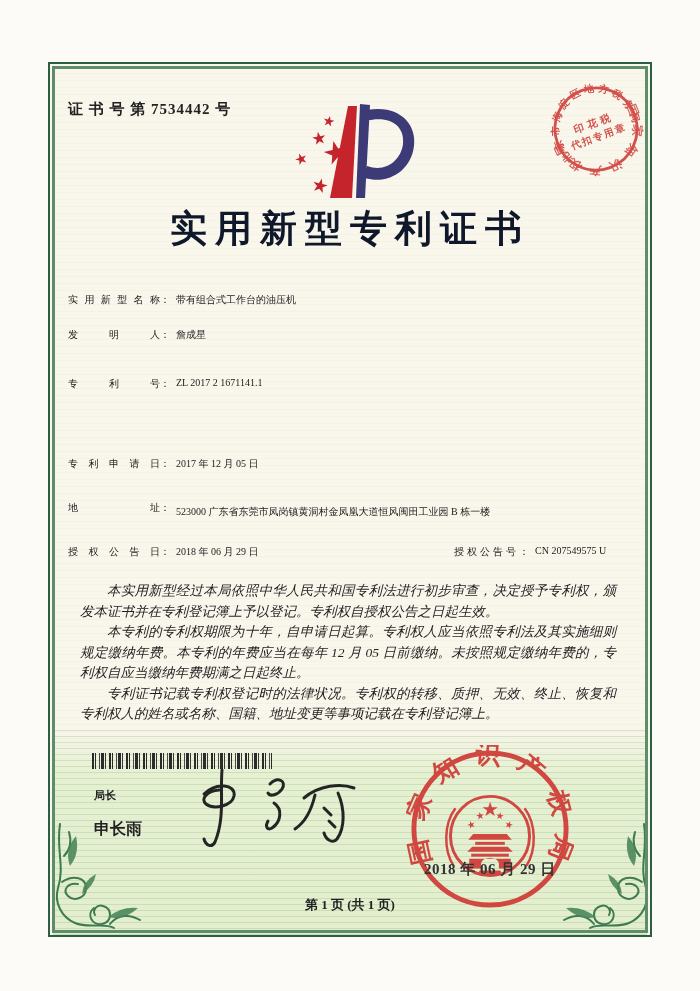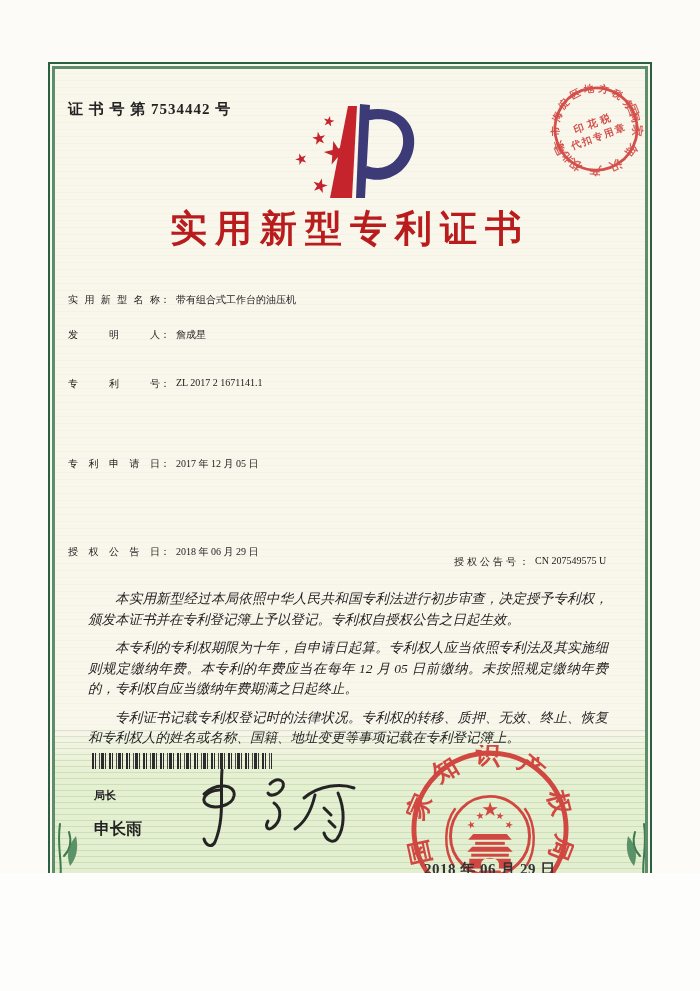--- a/index.html
+++ b/index.html
@@ -2,61 +2,61 @@
 <html><head>
 <meta charset="utf-8">
 <style>
   html,body{margin:0;padding:0;}
   body{
     width:700px;height:991px;
     background:#fdfdfb;
     font-family:"Liberation Serif","DejaVu Serif",serif;
     color:#222;
   }
-  .page{position:relative;width:700px;height:873px;overflow:hidden;background:#fcfbf7;}
+  .page{position:relative;width:700px;height:991px;overflow:hidden;background:#fcfbf7;}
 
   
   .paper{position:absolute;left:50px;top:64px;width:600px;height:871px;background:#f9f6ec;}
   .frame{position:absolute;left:48px;top:62px;width:604px;height:875px;border:2px solid #2b5f41;box-sizing:border-box;z-index:6;pointer-events:none;}
   .frame::before{content:"";position:absolute;inset:2px;border:3px solid #5d8d6b;}
 
   
   .green-band{
     position:absolute;left:53px;top:728px;width:594px;height:207px;z-index:1;
     background:
       repeating-linear-gradient(0deg, rgba(140,180,110,0.28) 0 1px, rgba(140,180,110,0) 1px 6px),
       linear-gradient(180deg, rgba(230,241,214,0) 0%, rgba(226,239,206,0.85) 22%, #e4efd1 60%, #e2eecd 100%);
   }
   .paper-texture{
     position:absolute;left:53px;top:67px;width:594px;height:868px;z-index:0;
     background:repeating-linear-gradient(0deg, rgba(205,200,170,0.10) 0 1px, transparent 1px 7px);
   }
 
   
   .cert-no{position:absolute;left:68px;top:100px;font-size:15px;font-weight:600;letter-spacing:1px;z-index:3;}
-  .title{position:absolute;left:0;top:204px;width:700px;text-align:center;font-size:37px;font-weight:bold;letter-spacing:8px;color:#b91c1c;z-index:3;}
+  .title{position:absolute;left:0;top:204px;width:700px;text-align:center;font-size:37px;font-weight:bold;letter-spacing:8px;color:#0f172a;z-index:3;}
 
   .field-row{position:absolute;left:68px;font-size:10px;font-weight:400;z-index:3;white-space:nowrap;}
   .flabel{display:inline-block;width:92px;text-align:justify;text-align-last:justify;vertical-align:top;}
   .colon{display:inline-block;margin:0 6px 0 0;vertical-align:top;}
   .fvalue{display:inline-block;vertical-align:top;}
   .fvalue.wrap{white-space:normal;width:424px;line-height:22px;}
   .row-name{top:293px;}
   .row-inventor{top:328px;}
   .row-patno{top:377px;}
   .row-filing{top:418px;margin-top:39px;}
   .row-patentee{top:459px;}
   .row-address{top:501px;}
   .row-grant{top:545px;}
-  .grant-no-group{position:absolute;left:386px;top:10px;}
+  .grant-no-group{position:absolute;left:386px;top:0;}
   .grant-label{letter-spacing:3px;}
 
   .paragraphs{position:absolute;left:80px;top:581px;width:536px;z-index:3;}
   .paragraphs p{
-    margin:8px;font-size:13.5px;line-height:20.5px;text-indent:2em;
+    margin:0;font-size:13.5px;line-height:20.5px;text-indent:2em;
     text-align:justify;font-style:italic;font-weight:500;color:#1f1f1f;
   }
 
   .barcode{
     position:absolute;left:92px;top:753px;width:180px;height:16px;z-index:3;
     background:repeating-linear-gradient(90deg,
       #2b2b2b 0 2px, transparent 2px 3px,
       #2b2b2b 3px 4px, transparent 4px 7px,
       #4a4a4a 7px 8px, transparent 8px 9px,
       #2b2b2b 9px 12px, transparent 12px 13px,
@@ -155,20 +155,23 @@
     <span class="flabel">实用新型名称</span><span class="colon">：</span><span class="fvalue">带有组合式工作台的油压机</span>
   </div>
   <div class="field-row row-inventor">
     <span class="flabel">发明人</span><span class="colon">：</span><span class="fvalue">詹成星</span>
   </div>
   <div class="field-row row-patno">
     <span class="flabel">专利号</span><span class="colon">：</span><span class="fvalue">ZL 2017 2 1671141.1</span>
   </div>
   <div class="field-row row-filing">
     <span class="flabel">专利申请日</span><span class="colon">：</span><span class="fvalue">2017 年 12 月 05 日</span>
+  </div>
+  <div class="field-row row-address">
+    <span class="flabel">地址</span><span class="colon">：</span><span class="fvalue wrap">523000 广东省东莞市凤岗镇黄洞村金凤凰大道恒风闽田工业园 B 栋一楼</span>
   </div>
   <div class="field-row row-grant">
     <span class="flabel">授权公告日</span><span class="colon">：</span><span class="fvalue">2018 年 06 月 29 日</span>
     <span class="grant-no-group">
       <span class="grant-label">授权公告号</span><span class="colon">：</span><span class="fvalue">CN 207549575 U</span>
     </span>
   </div>
 
   <div class="paragraphs">
     <p>本实用新型经过本局依照中华人民共和国专利法进行初步审查，决定授予专利权，颁发本证书并在专利登记簿上予以登记。专利权自授权公告之日起生效。</p>

